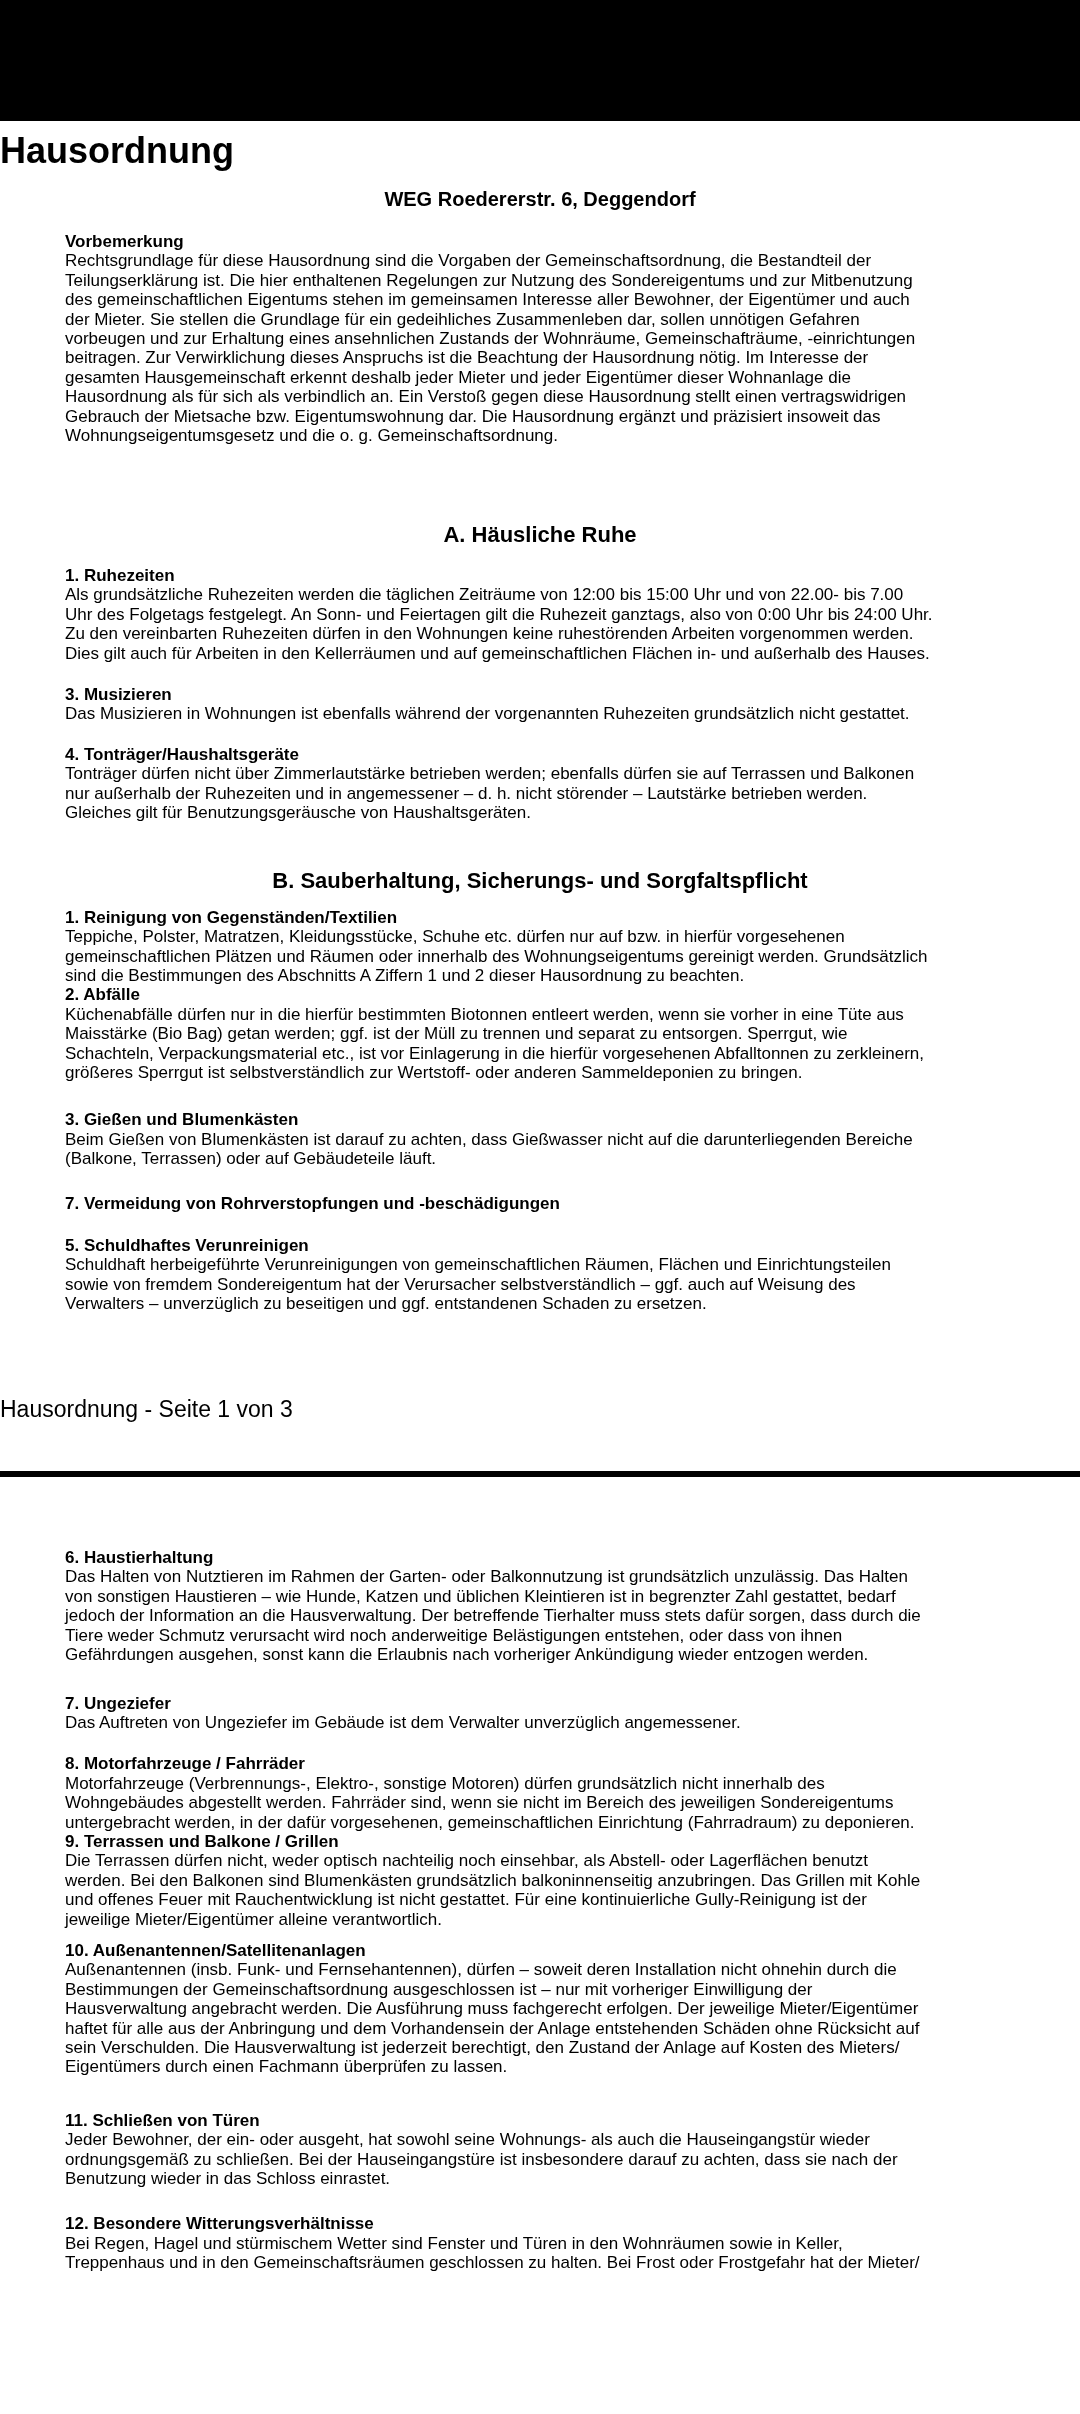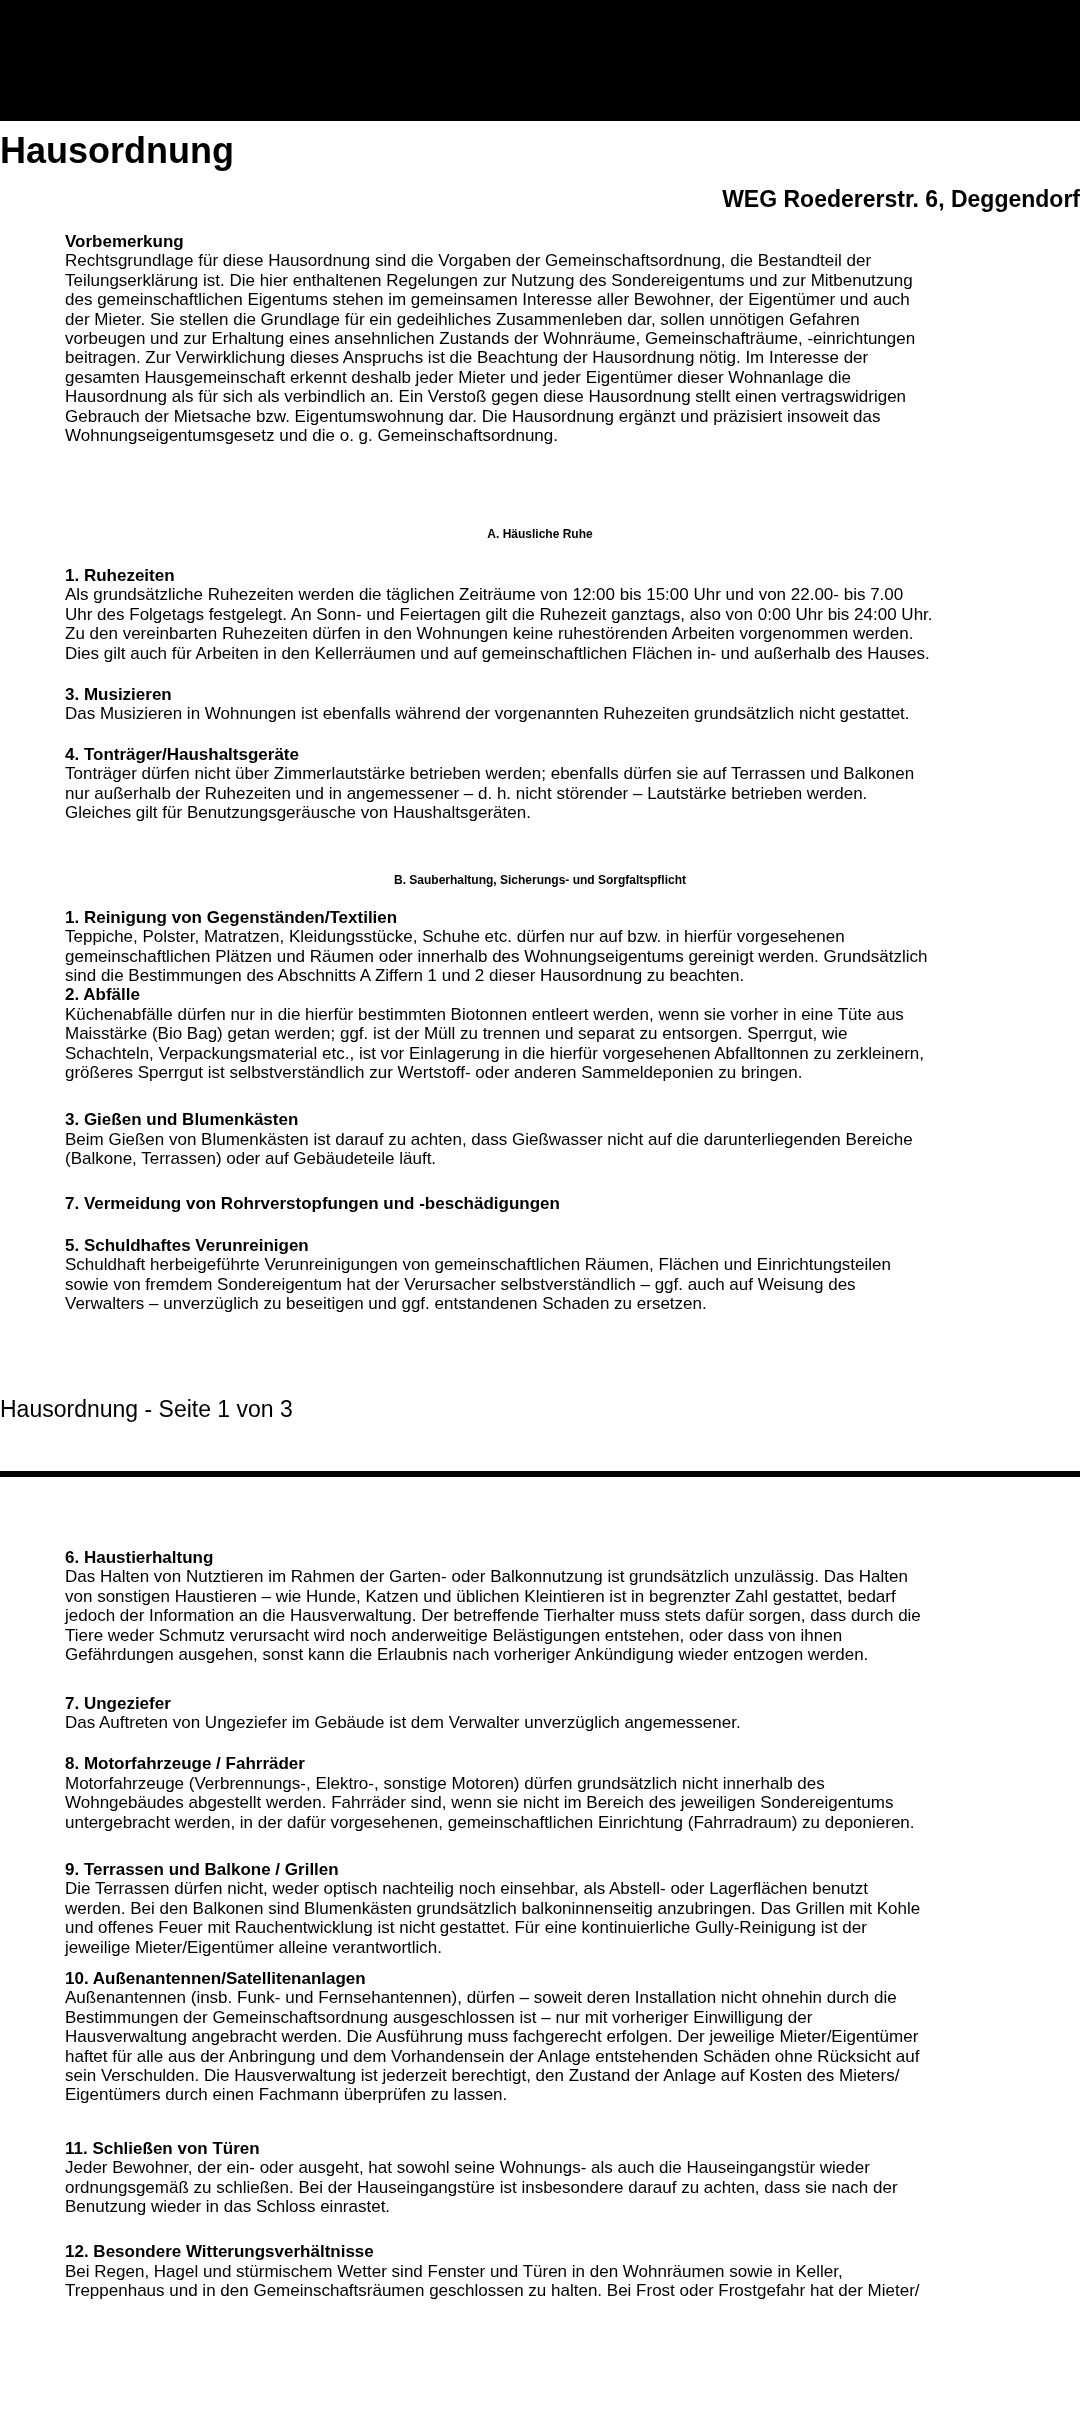--- a/index.html
+++ b/index.html
@@ -26,40 +26,40 @@
   }
   .doc-title {
     margin: 9px 0 0 0;
     font-size: 36px;
     line-height: 42px;
     font-weight: 700;
     text-align: left;
   }
   .doc-subtitle {
     margin: 12px 0 0 0;
-    font-size: 23px;
+    font-size: 20px;
     line-height: 30px;
     font-weight: 700;
-    text-align: right;
+    text-align: center;
   }
   .h {
     font-weight: 700;
     font-size: 17px;
     line-height: 19.4px;
     margin: 0 20px 0 65px;
   }
   .b {
     font-size: 17px;
     line-height: 19.4px;
     margin: 0 10px 0 65px;
     white-space: pre-line;
   }
   .center-head {
     font-weight: 700;
-    font-size: 12px;
+    font-size: 22px;
     line-height: 19.4px;
     text-align: center;
     margin: 16px;
   }
   .footer {
     font-size: 23px;
     line-height: 19.4px;
     text-align: left;
     margin: 86px 0 0 0;
   }
@@ -140,21 +140,21 @@
 Gefährdungen ausgehen, sonst kann die Erlaubnis nach vorheriger Ankündigung wieder entzogen werden.</div>
 
   <div class="h" style="margin-top:29px">7. Ungeziefer</div>
   <div class="b">Das Auftreten von Ungeziefer im Gebäude ist dem Verwalter unverzüglich angemessener.</div>
 
   <div class="h" style="margin-top:22px">8. Motorfahrzeuge / Fahrräder</div>
   <div class="b">Motorfahrzeuge (Verbrennungs-, Elektro-, sonstige Motoren) dürfen grundsätzlich nicht innerhalb des
 Wohngebäudes abgestellt werden. Fahrräder sind, wenn sie nicht im Bereich des jeweiligen Sondereigentums
 untergebracht werden, in der dafür vorgesehenen, gemeinschaftlichen Einrichtung (Fahrradraum) zu deponieren.</div>
 
-  <div class="h" style="margin-top:28px">9. Terrassen und Balkone / Grillen</div>
+  <div class="h" style="">9. Terrassen und Balkone / Grillen</div>
   <div class="b">Die Terrassen dürfen nicht, weder optisch nachteilig noch einsehbar, als Abstell- oder Lagerflächen benutzt
 werden. Bei den Balkonen sind Blumenkästen grundsätzlich balkoninnenseitig anzubringen. Das Grillen mit Kohle
 und offenes Feuer mit Rauchentwicklung ist nicht gestattet. Für eine kontinuierliche Gully-Reinigung ist der
 jeweilige Mieter/Eigentümer alleine verantwortlich.</div>
 
   <div class="h" style="margin-top:12px">10. Außenantennen/Satellitenanlagen</div>
   <div class="b">Außenantennen (insb. Funk- und Fernsehantennen), dürfen – soweit deren Installation nicht ohnehin durch die
 Bestimmungen der Gemeinschaftsordnung ausgeschlossen ist – nur mit vorheriger Einwilligung der
 Hausverwaltung angebracht werden. Die Ausführung muss fachgerecht erfolgen. Der jeweilige Mieter/Eigentümer
 haftet für alle aus der Anbringung und dem Vorhandensein der Anlage entstehenden Schäden ohne Rücksicht auf

